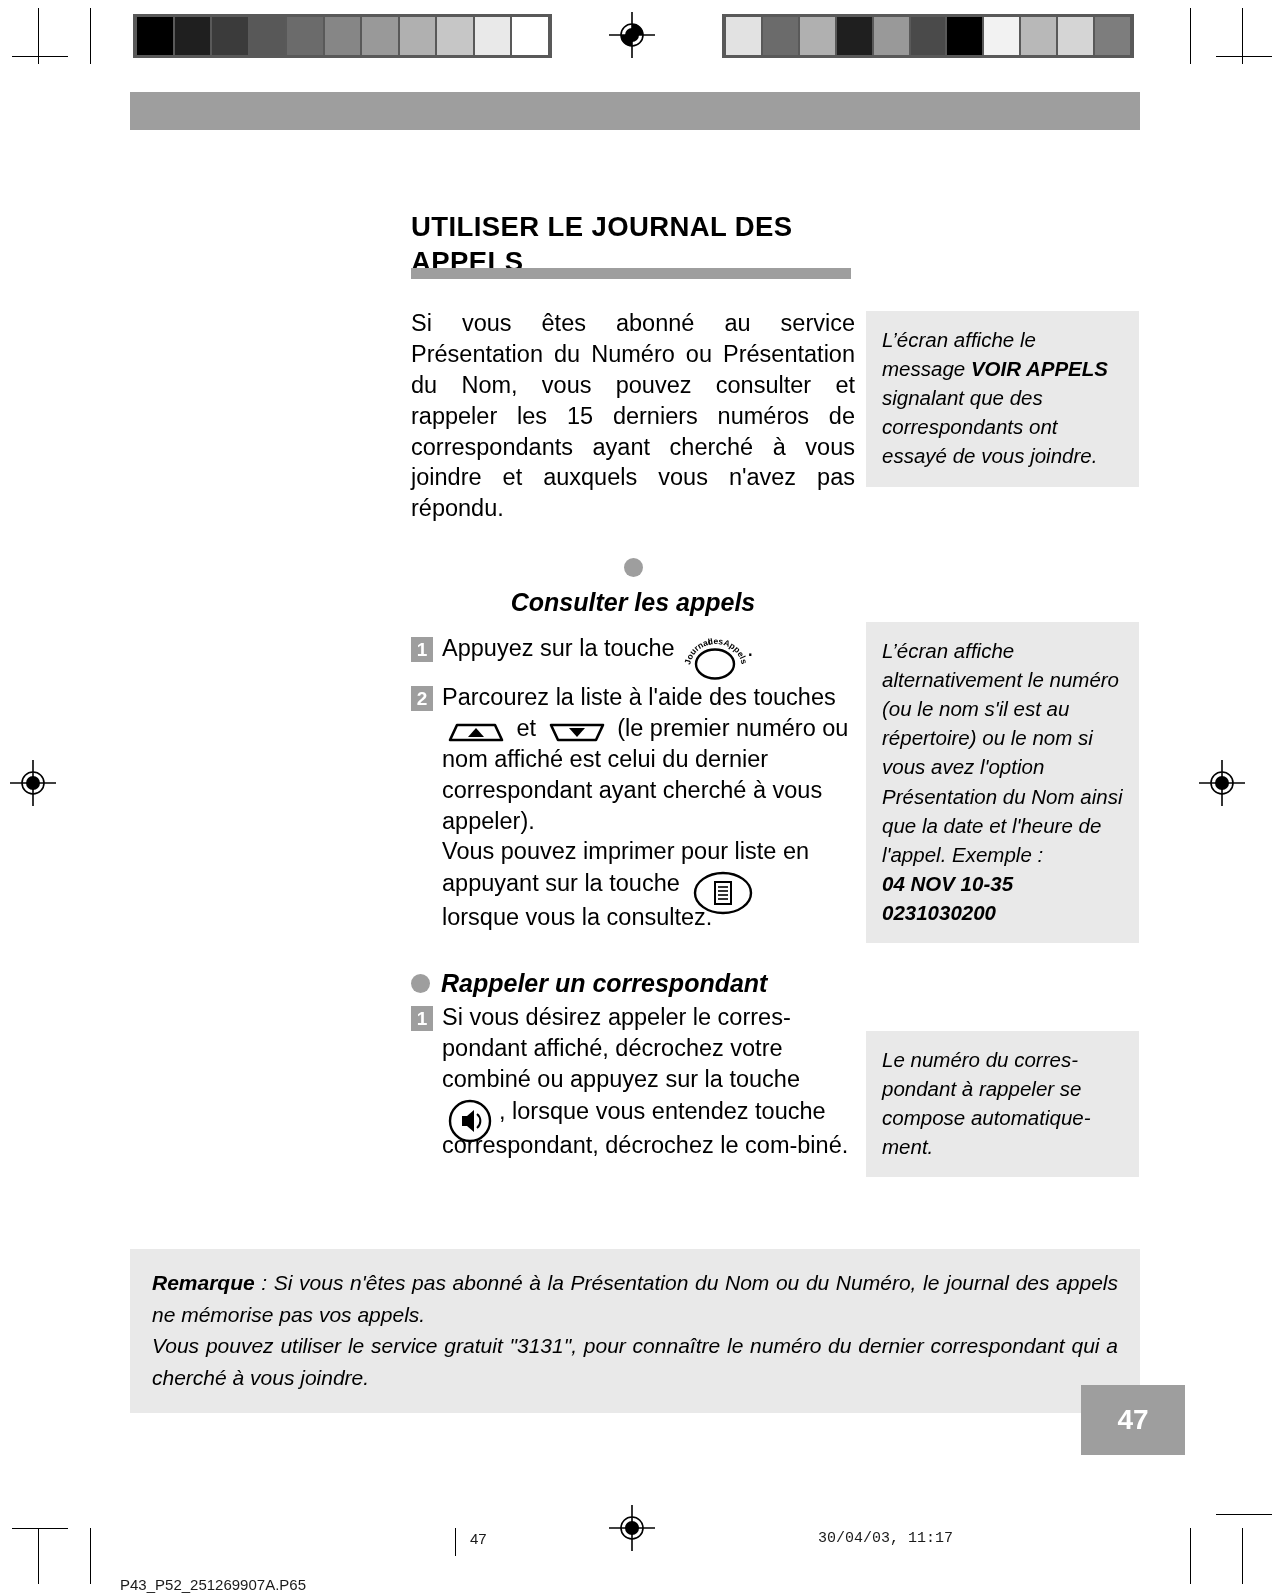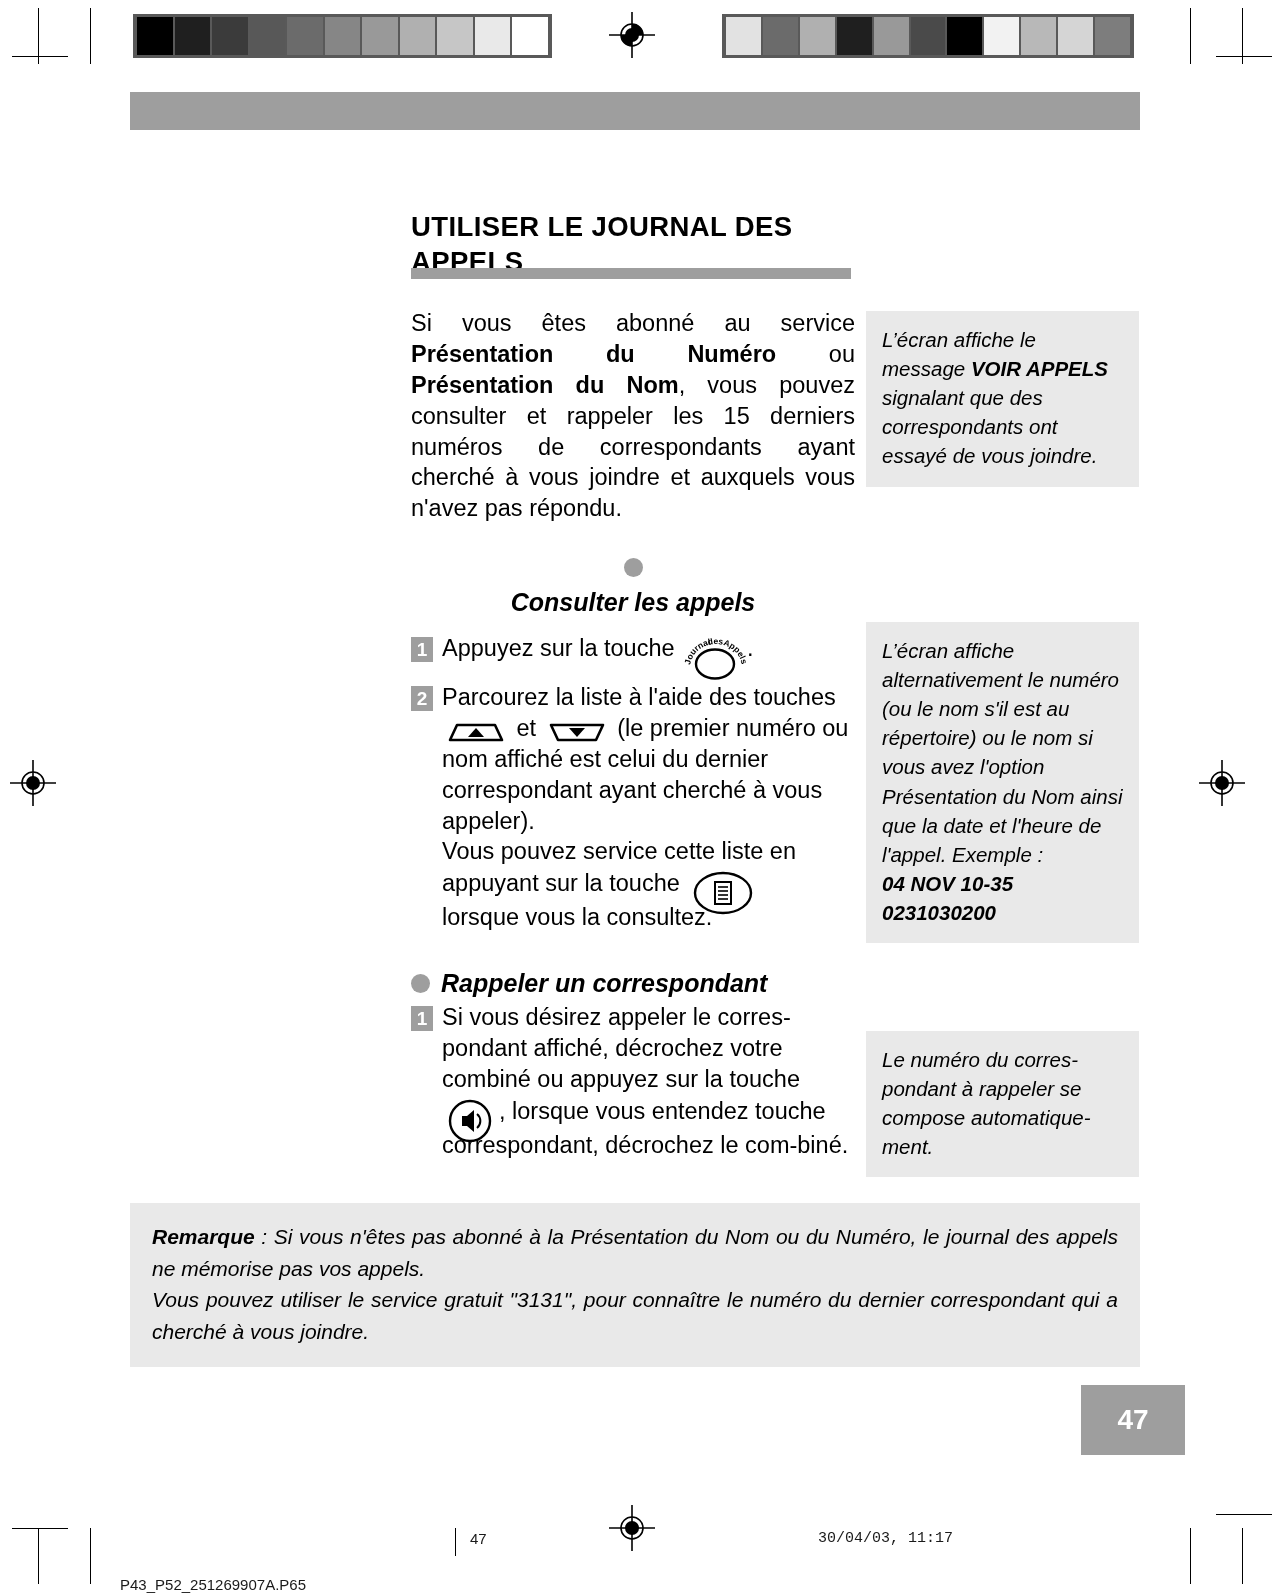--- a/index.html
+++ b/index.html
@@ -85,21 +85,21 @@
     left: 411px;
     top: 308px;
     width: 444px;
   }
 
   .para {
     font-size: 23.5px;
     line-height: 1.315;
     margin: 0;
   }
-  .para b { font-weight: bold; }
+  .para b { font-weight: normal; }
 
   
   .sec-head {
     display: flex;
     align-items: center;
     gap: 11px;
     font-size: 25px;
     font-weight: bold;
     font-style: italic;
     margin: 0;
@@ -153,21 +153,21 @@
     box-sizing: border-box;
   }
   .note b { font-weight: bold; font-style: italic; }
   .note-1 { left: 866px; top: 311px; width: 273px; }
   .note-2 { left: 866px; top: 622px; width: 273px; }
   .note-3 { left: 866px; top: 1031px; width: 273px; }
 
   .remark {
     position: absolute;
     left: 130px;
-    top: 1203px;
+    top: 1249px;
     width: 1010px;
     background: #e9e9e9;
     padding: 18px 22px 20px 22px;
     box-sizing: border-box;
     font-size: 21px;
     font-style: italic;
     line-height: 1.5;
     text-align: justify;
   }
   .remark b { font-weight: bold; font-style: italic; }
@@ -316,21 +316,21 @@
       <span>Parcourez la liste à l'aide des touches </span><span class="key-inline" style="width:64px;height:26px;margin:0 2px -5px 2px;">
         <svg viewBox="0 0 64 26" width="64" height="26">
           <path d="M6 21 L13 6 L51 6 L58 21 Z" fill="none" stroke="#000" stroke-width="2.6" stroke-linejoin="round"></path>
           <path d="M24 18 L32 9 L40 18 Z" fill="#000"></path>
         </svg></span><span> et </span><span class="key-inline" style="width:64px;height:26px;margin:0 2px -5px 2px;">
         <svg viewBox="0 0 64 26" width="64" height="26">
           <path d="M6 6 L13 21 L51 21 L58 6 Z" fill="none" stroke="#000" stroke-width="2.6" stroke-linejoin="round"></path>
           <path d="M24 9 L40 9 L32 18 Z" fill="#000"></path>
         </svg></span><span> (le premier numéro ou nom affiché est celui du dernier correspondant ayant cherché à vous appeler).</span>
       <span class="para" style="display:block;">
-        <span>Vous pouvez service cette liste en appuyant sur la touche </span><span class="key-inline" style="width:66px;height:52px;margin:0 2px -17px 4px;">
+        <span>Vous pouvez imprimer pour liste en appuyant sur la touche </span><span class="key-inline" style="width:66px;height:52px;margin:0 2px -17px 4px;">
           <svg viewBox="0 0 66 52" width="66" height="52">
             <ellipse cx="33" cy="26" rx="28" ry="20" fill="none" stroke="#000" stroke-width="2.4"></ellipse>
             <rect x="25" y="15" width="16" height="22" fill="none" stroke="#000" stroke-width="2"></rect>
             <line x1="28" y1="20" x2="38" y2="20" stroke="#000" stroke-width="1.6"></line>
             <line x1="28" y1="24" x2="38" y2="24" stroke="#000" stroke-width="1.6"></line>
             <line x1="28" y1="28" x2="38" y2="28" stroke="#000" stroke-width="1.6"></line>
             <line x1="28" y1="32" x2="38" y2="32" stroke="#000" stroke-width="1.6"></line>
           </svg></span><br>
         <span>lorsque vous la consultez.</span>
       </span>

